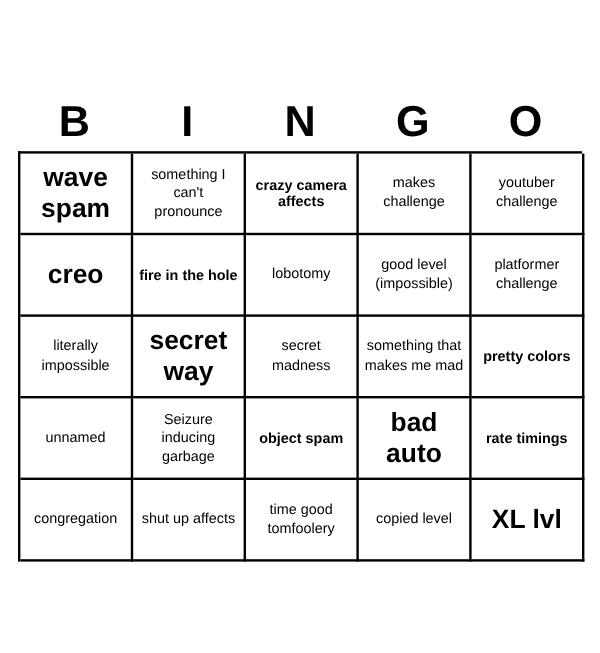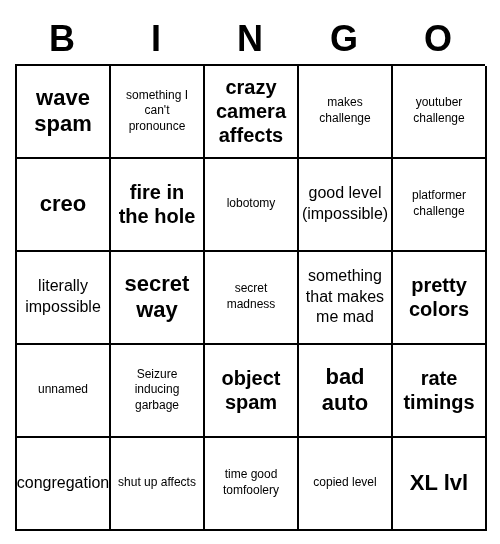--- a/index.html
+++ b/index.html
@@ -43,48 +43,48 @@
       display: grid;
       grid-template-columns: repeat(5, 1fr);
       border-left: 2px solid #000;
       border-top: 2px solid #000;
     }
 
     .bingo-cell {
       border-right: 2px solid #000;
       border-bottom: 2px solid #000;
       width: 94px;
-      height: 93px;
+      height: 68px;
       display: flex;
       align-items: center;
       justify-content: center;
       text-align: center;
       padding: 4px;
       font-family: Arial, sans-serif;
     }
 
     .cell-large {
       font-size: 22px;
       font-weight: bold;
       line-height: 1.2;
     }
 
     .cell-medium {
-      font-size: 20px;
+      font-size: 12px;
       font-weight: bold;
       line-height: 1.2;
     }
 
     .cell-small {
       font-size: 12px;
       line-height: 1.3;
     }
 
     .cell-xsmall {
-      font-size: 16px;
+      font-size: 12px;
       line-height: 1.3;
     }
   </style>
 </head>
 <body>
 
 <div class="bingo-container">
   <div class="bingo-header">
     <div class="bingo-header-cell">B</div>
     <div class="bingo-header-cell">I</div>

